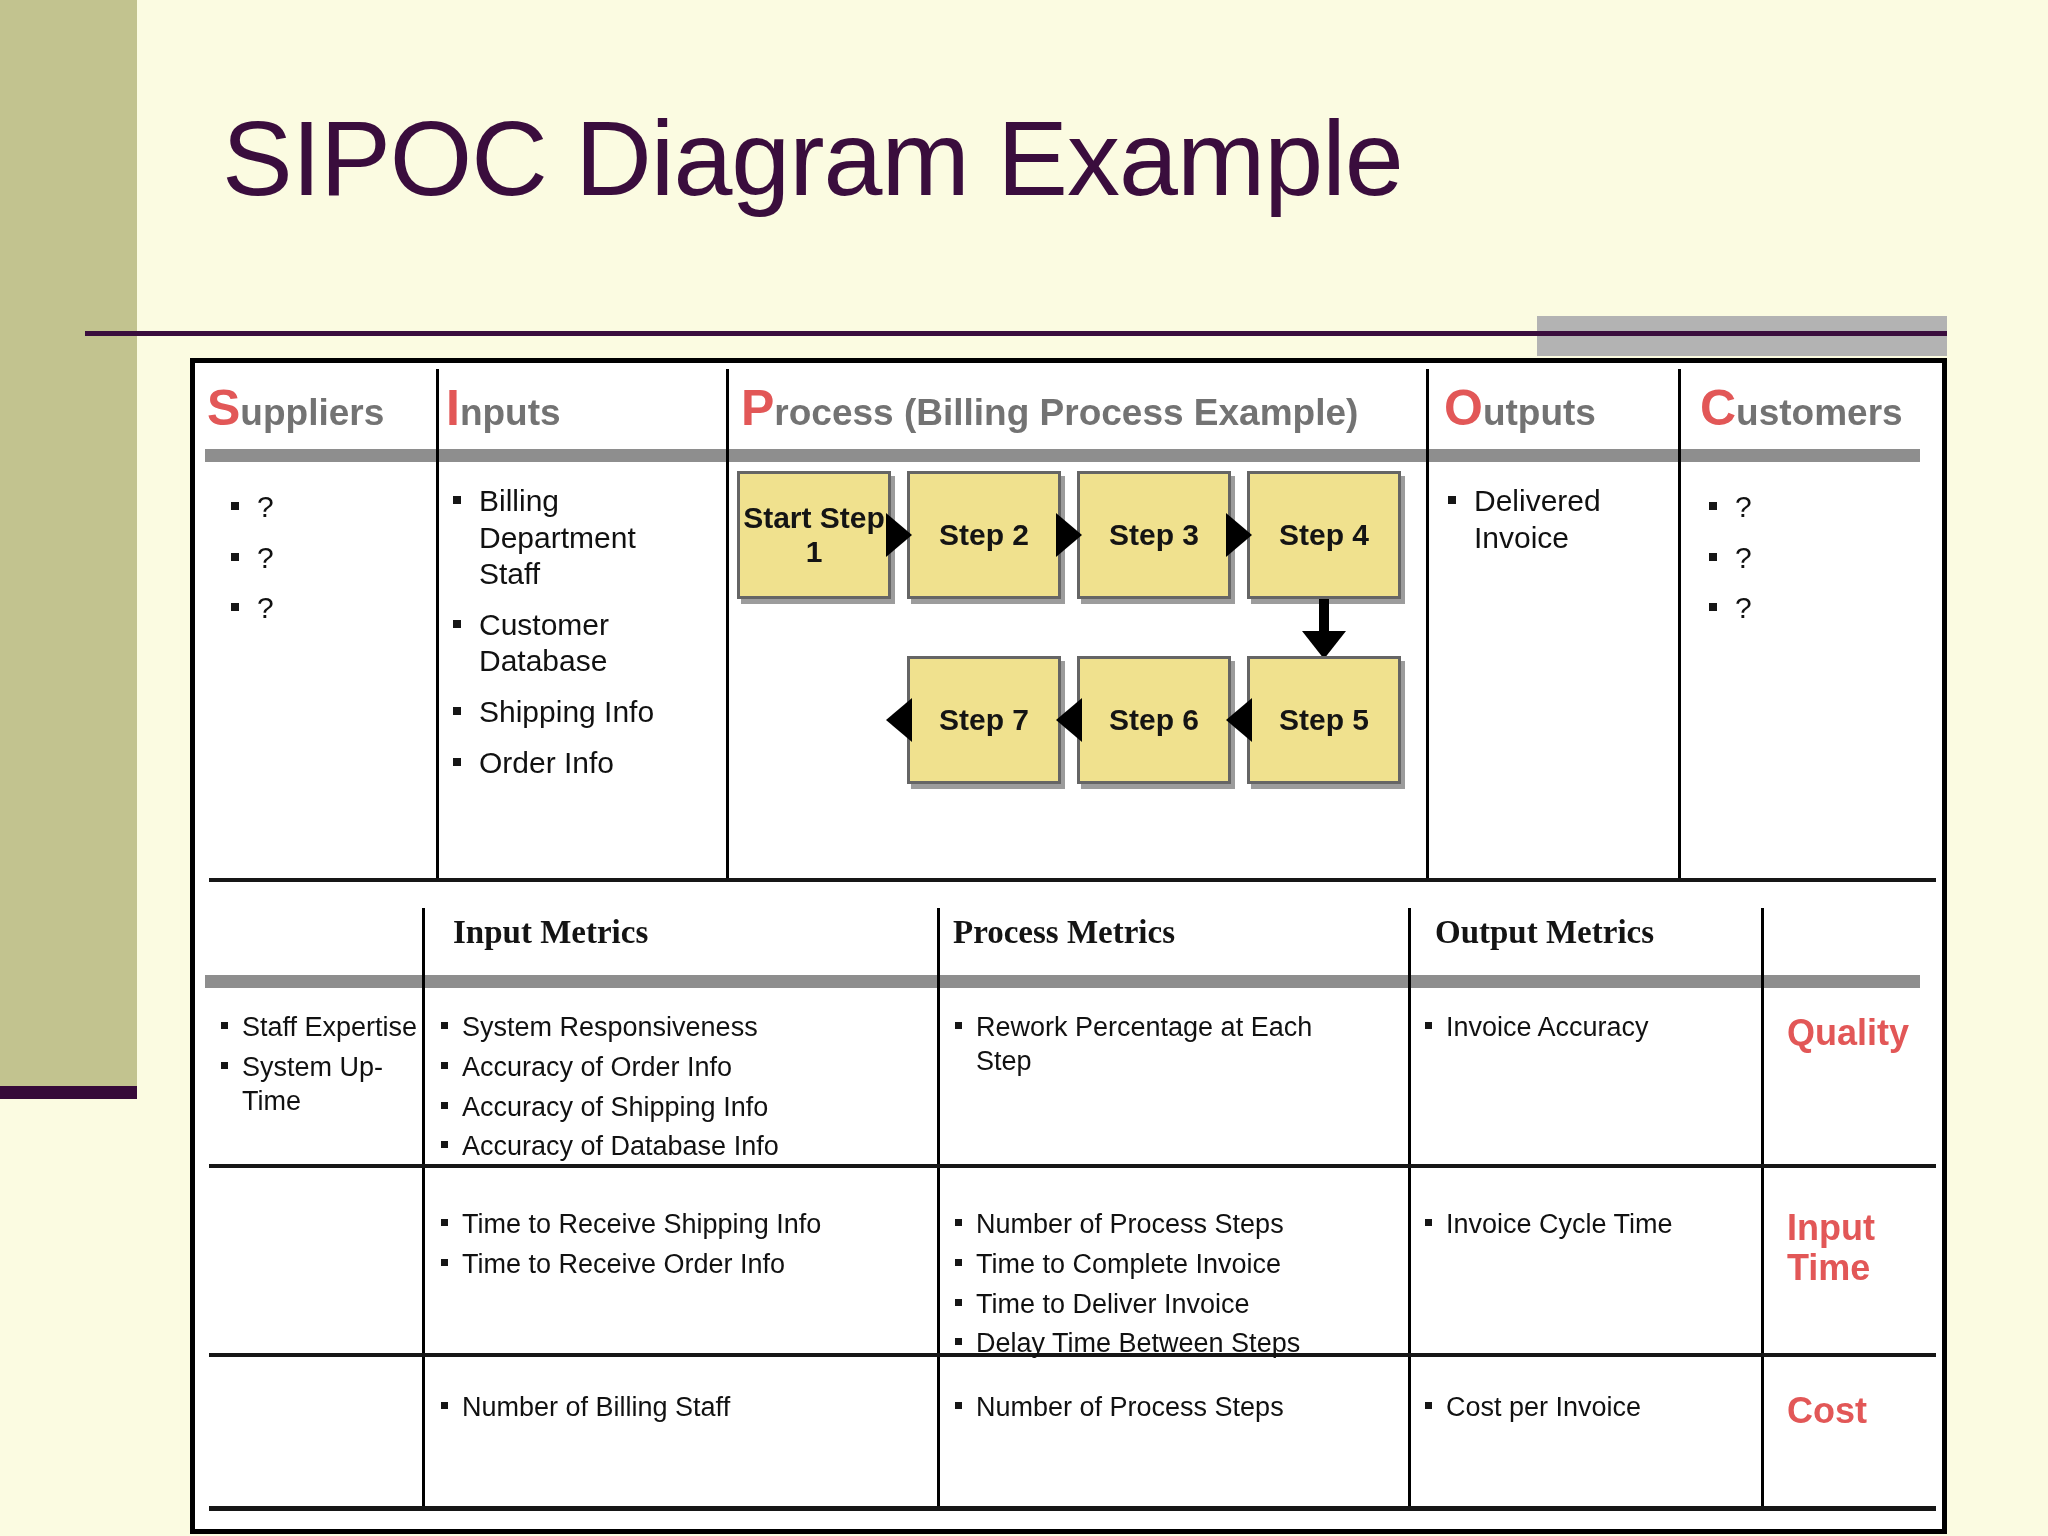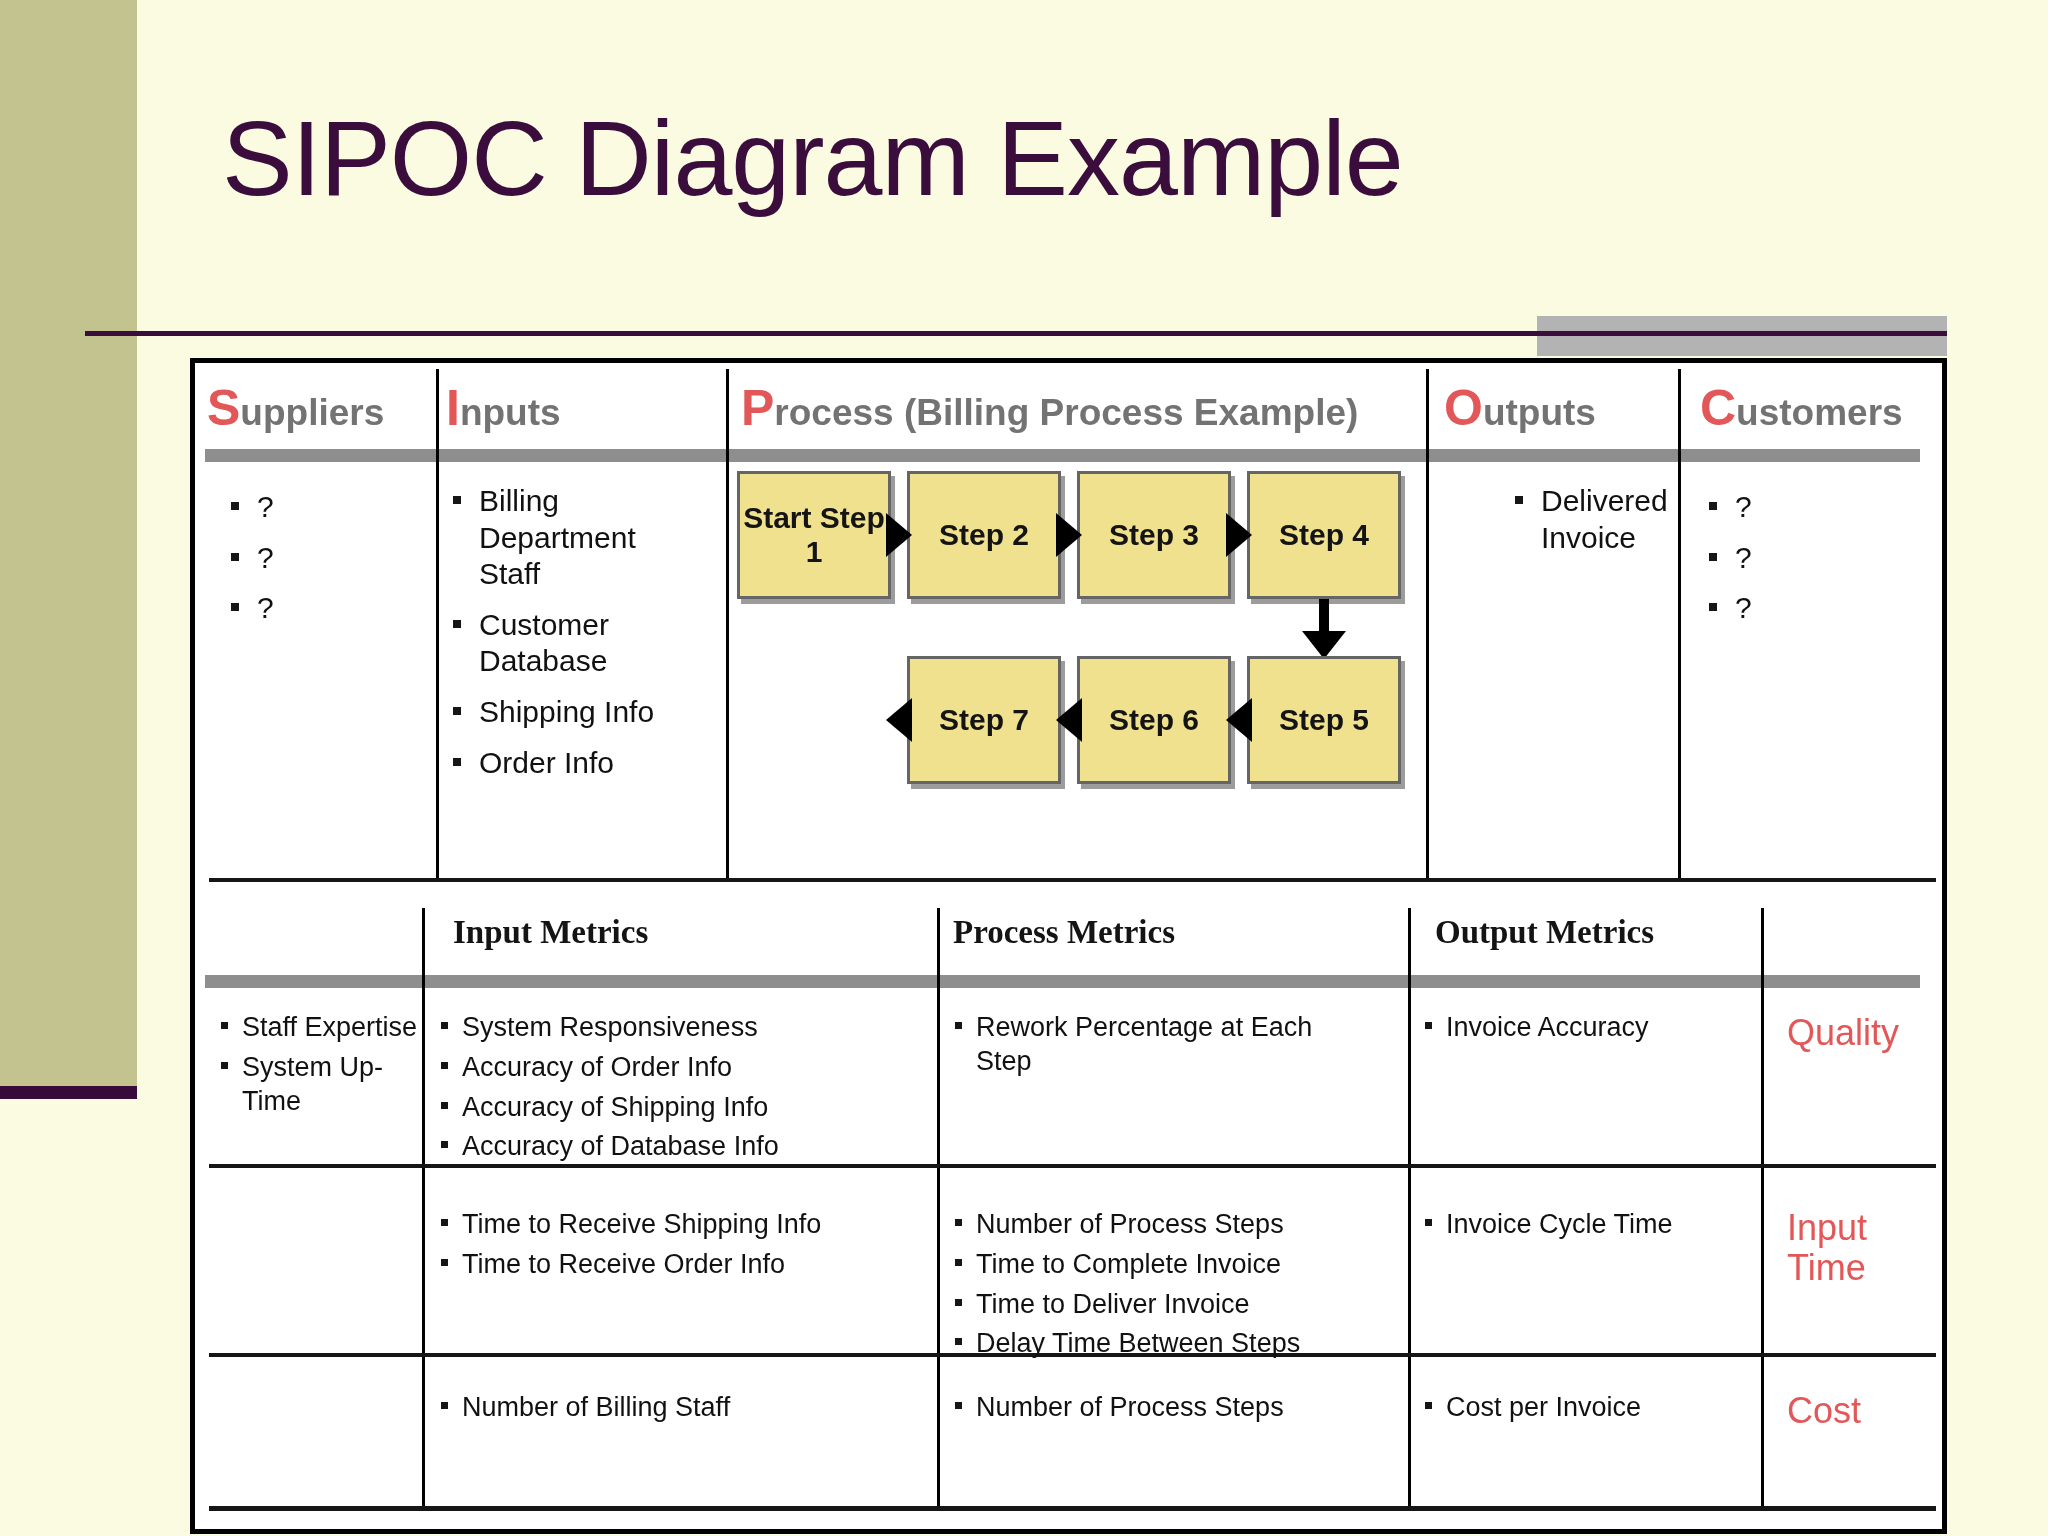--- a/index.html
+++ b/index.html
@@ -45,21 +45,21 @@
           box-shadow:4px 5px 0 #9c9c9c;
           display:flex; align-items:center; justify-content:center; text-align:center;
           font-weight:bold; font-size:30px; line-height:1.15; color:#141414; }
   .arrow-r { width:0; height:0; border-top:22px solid transparent; border-bottom:22px solid transparent; border-left:26px solid #000; }
   .arrow-l { width:0; height:0; border-top:22px solid transparent; border-bottom:22px solid transparent; border-right:26px solid #000; }
   .dstem { width:10px; background:#000; }
   .dhead { width:0; height:0; border-left:22px solid transparent; border-right:22px solid transparent; border-top:28px solid #000; }
 
   
   .m-head { top:551px; font-weight:bold; font-size:33px; white-space:nowrap; color:#141414;font-family:Liberation Serif, serif; }
-  .cat-label { color:#e25757; font-weight:normal; font-size:36px; line-height:1.12; }
+  .cat-label { color:#e25757; font-weight:bold; font-size:36px; line-height:1.12; }
 </style>
 </head>
 <body>
 
 <div class="abs sidebar"></div>
 <div class="abs sidebar-cap"></div>
 <div class="abs title">SIPOC Diagram Example</div>
 <div class="abs accent-rect"></div>
 <div class="abs title-rule"></div>
 
@@ -115,21 +115,21 @@
     <li>
         <span class="blt"></span>
         <span>Shipping Info</span>
       </li>
     <li>
         <span class="blt"></span>
         <span>Order Info</span>
       </li>
   </ul>
 
-  <ul class="blist list-lg" style="left:1320px; top:120px; width:240px">
+  <ul class="blist list-lg" style="left:1253px; top:120px; width:240px">
     <li>
         <span class="blt"></span>
         <span>Delivered Invoice</span>
       </li>
   </ul>
 
   <ul class="blist list-lg" style="left:1514px; top:126px; width:200px">
     <li>
         <span class="blt"></span>
         <span>?</span>

